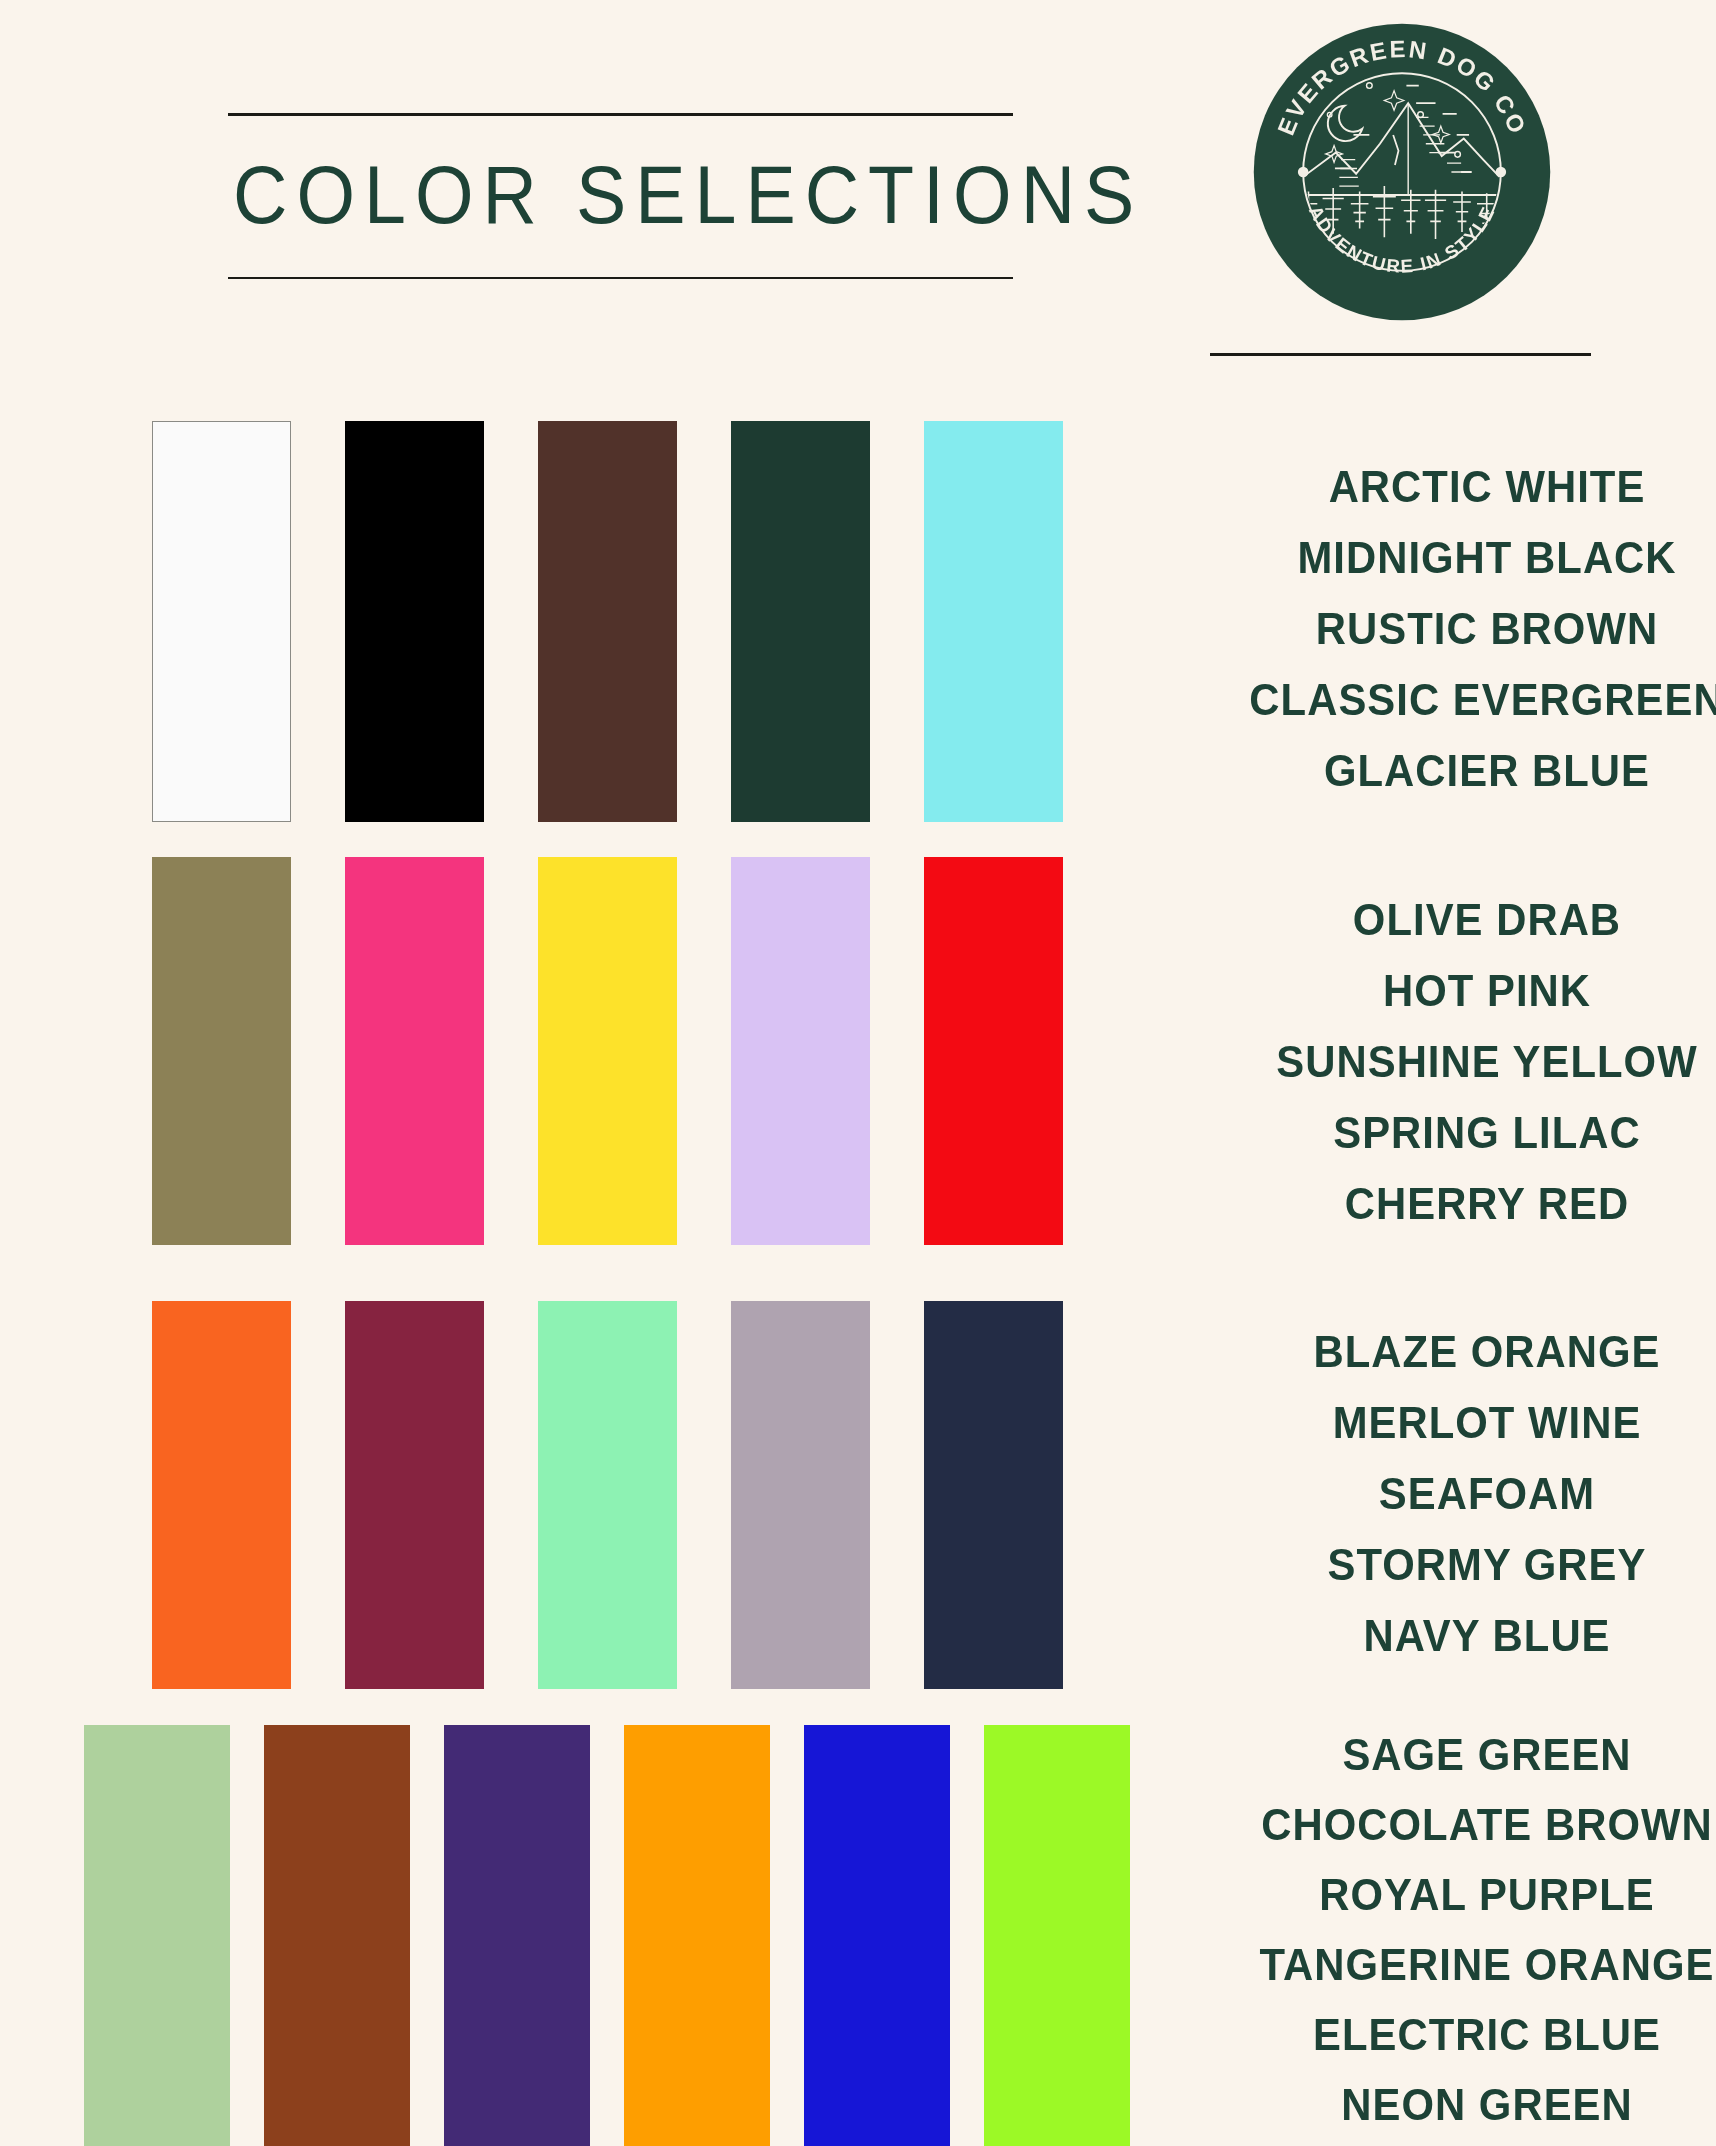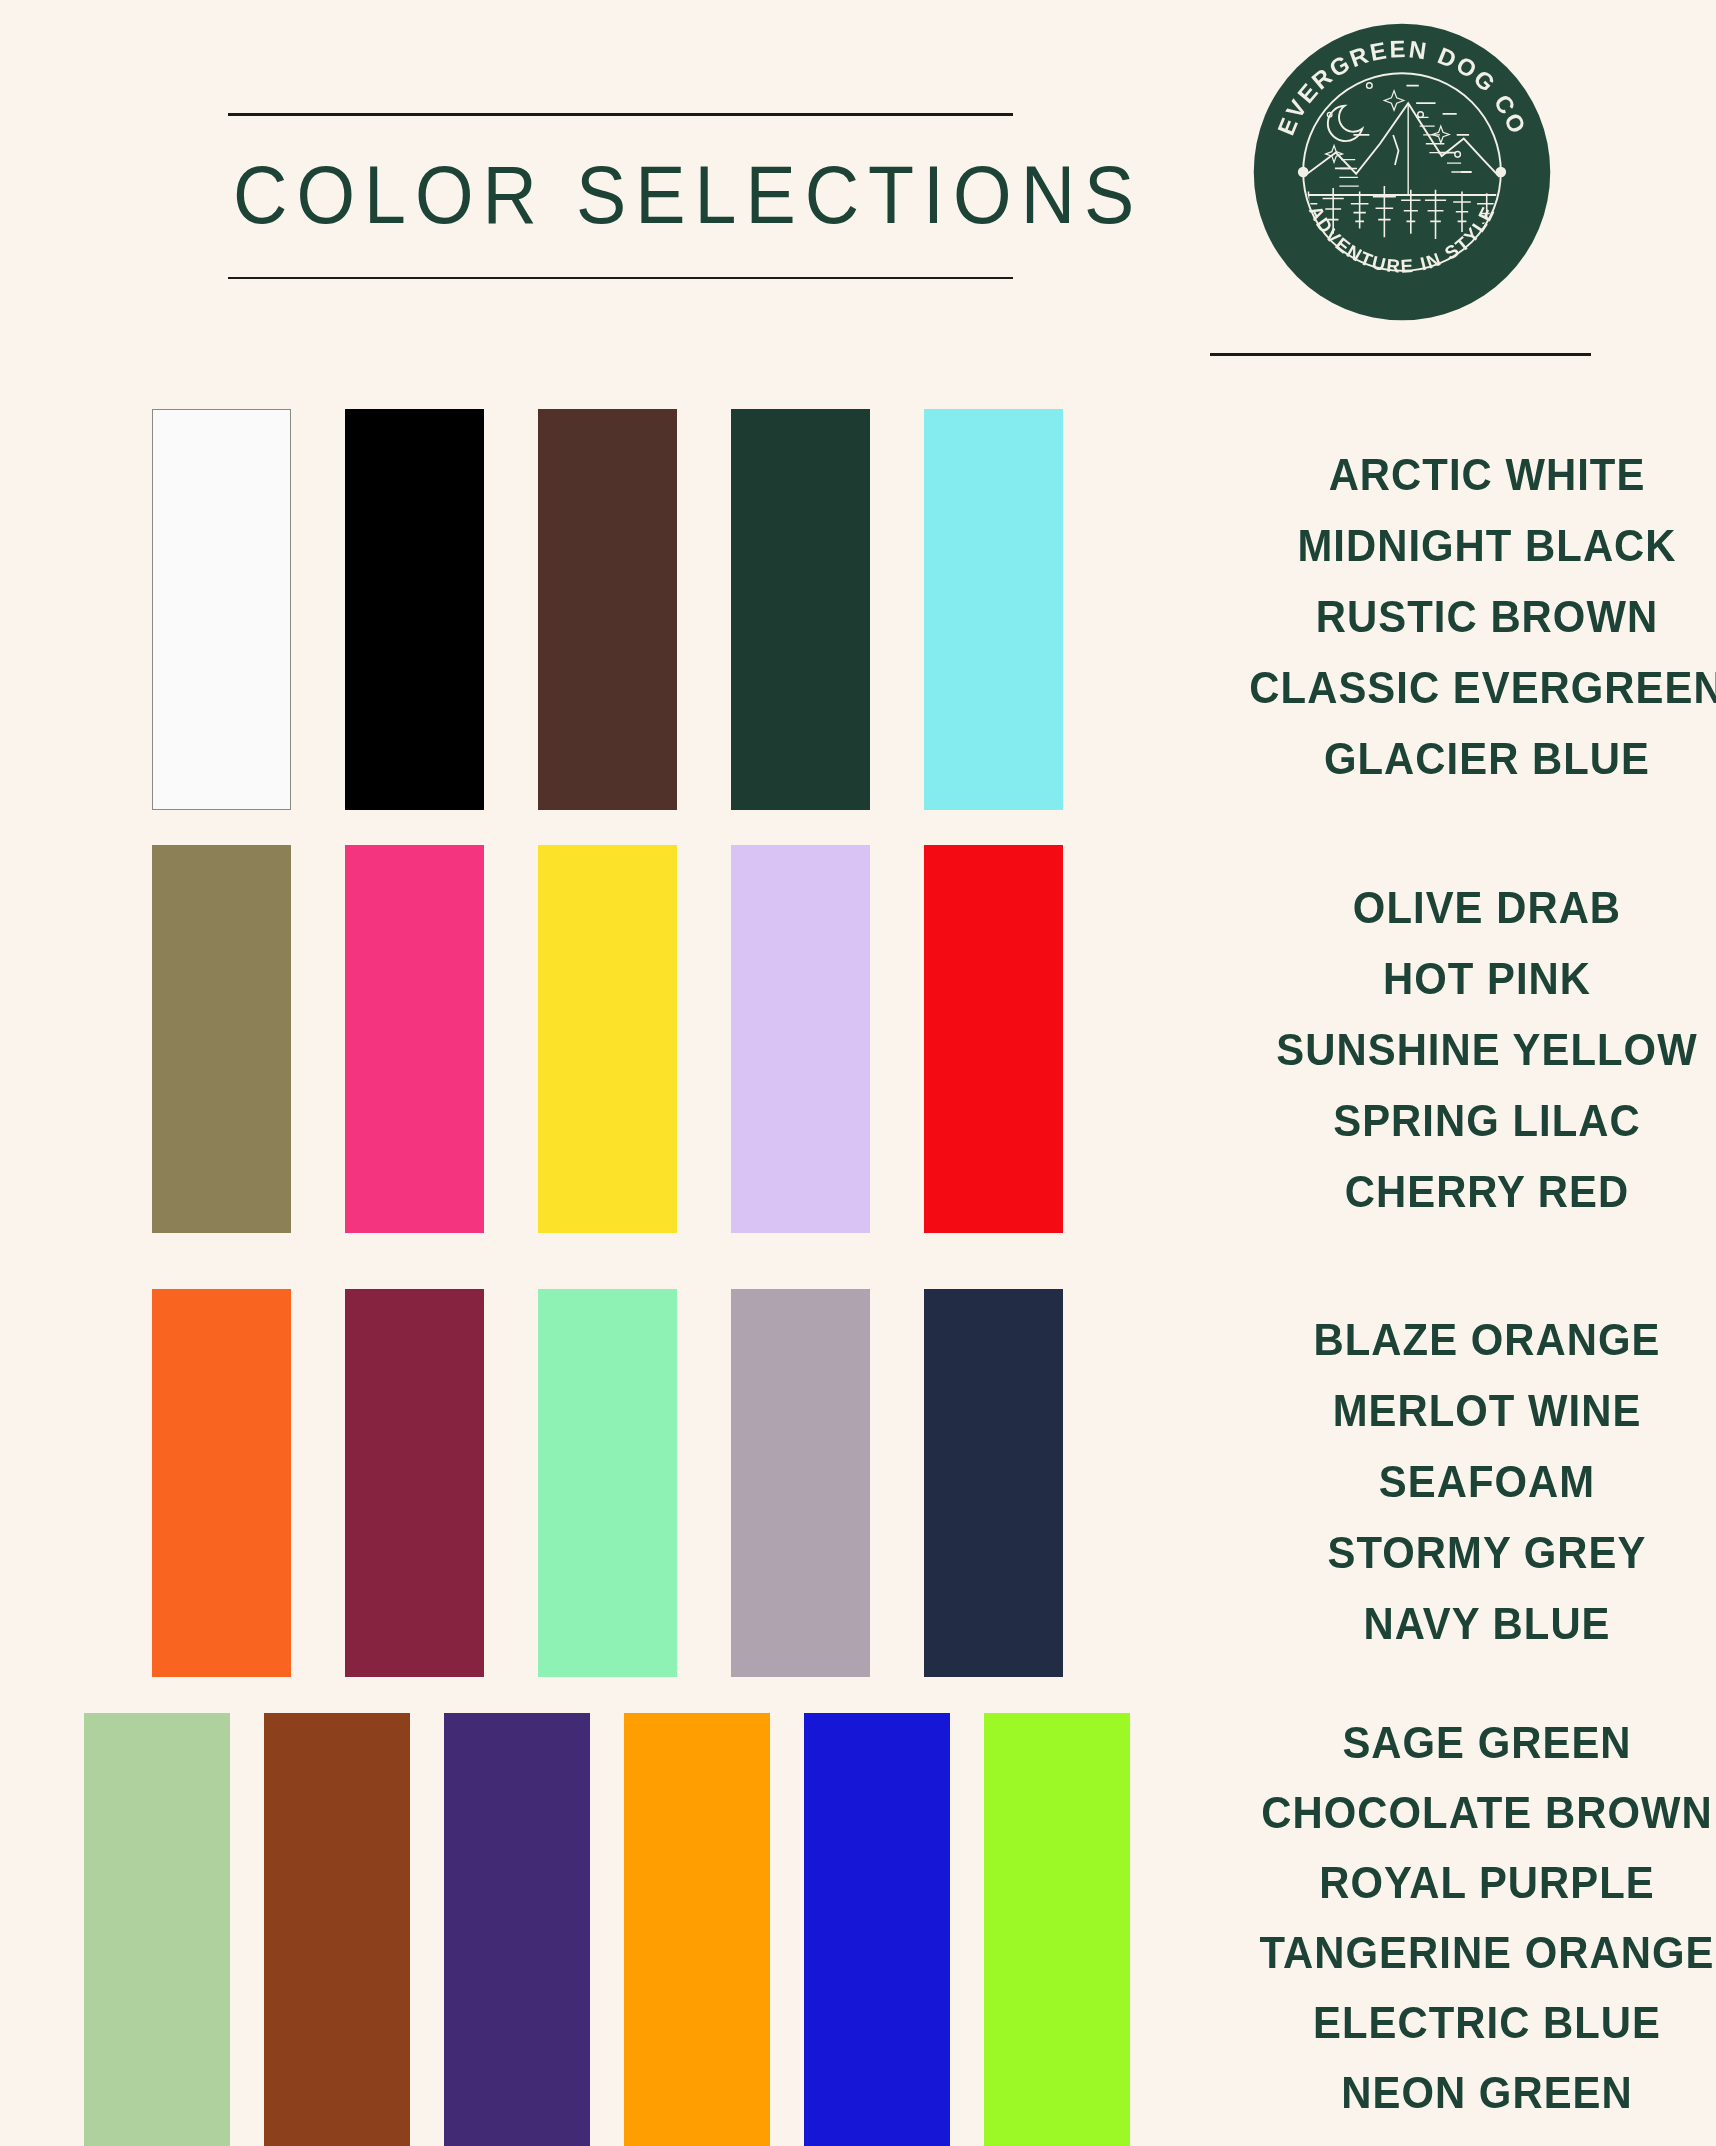--- a/index.html
+++ b/index.html
@@ -64,21 +64,21 @@
     top: 353px;
     width: 381px;
     height: 2.6px;
     background: #1b1b16;
   }
 
   
   .rows {
     position: absolute;
     left: 0;
-    top: 4px;
+    top: 16px;
     width: 1717px;
     height: 1764px;
   }
   .swatch-row {
     position: absolute;
     display: flex;
   }
   .swatch {
     flex: 0 0 auto;
   }

